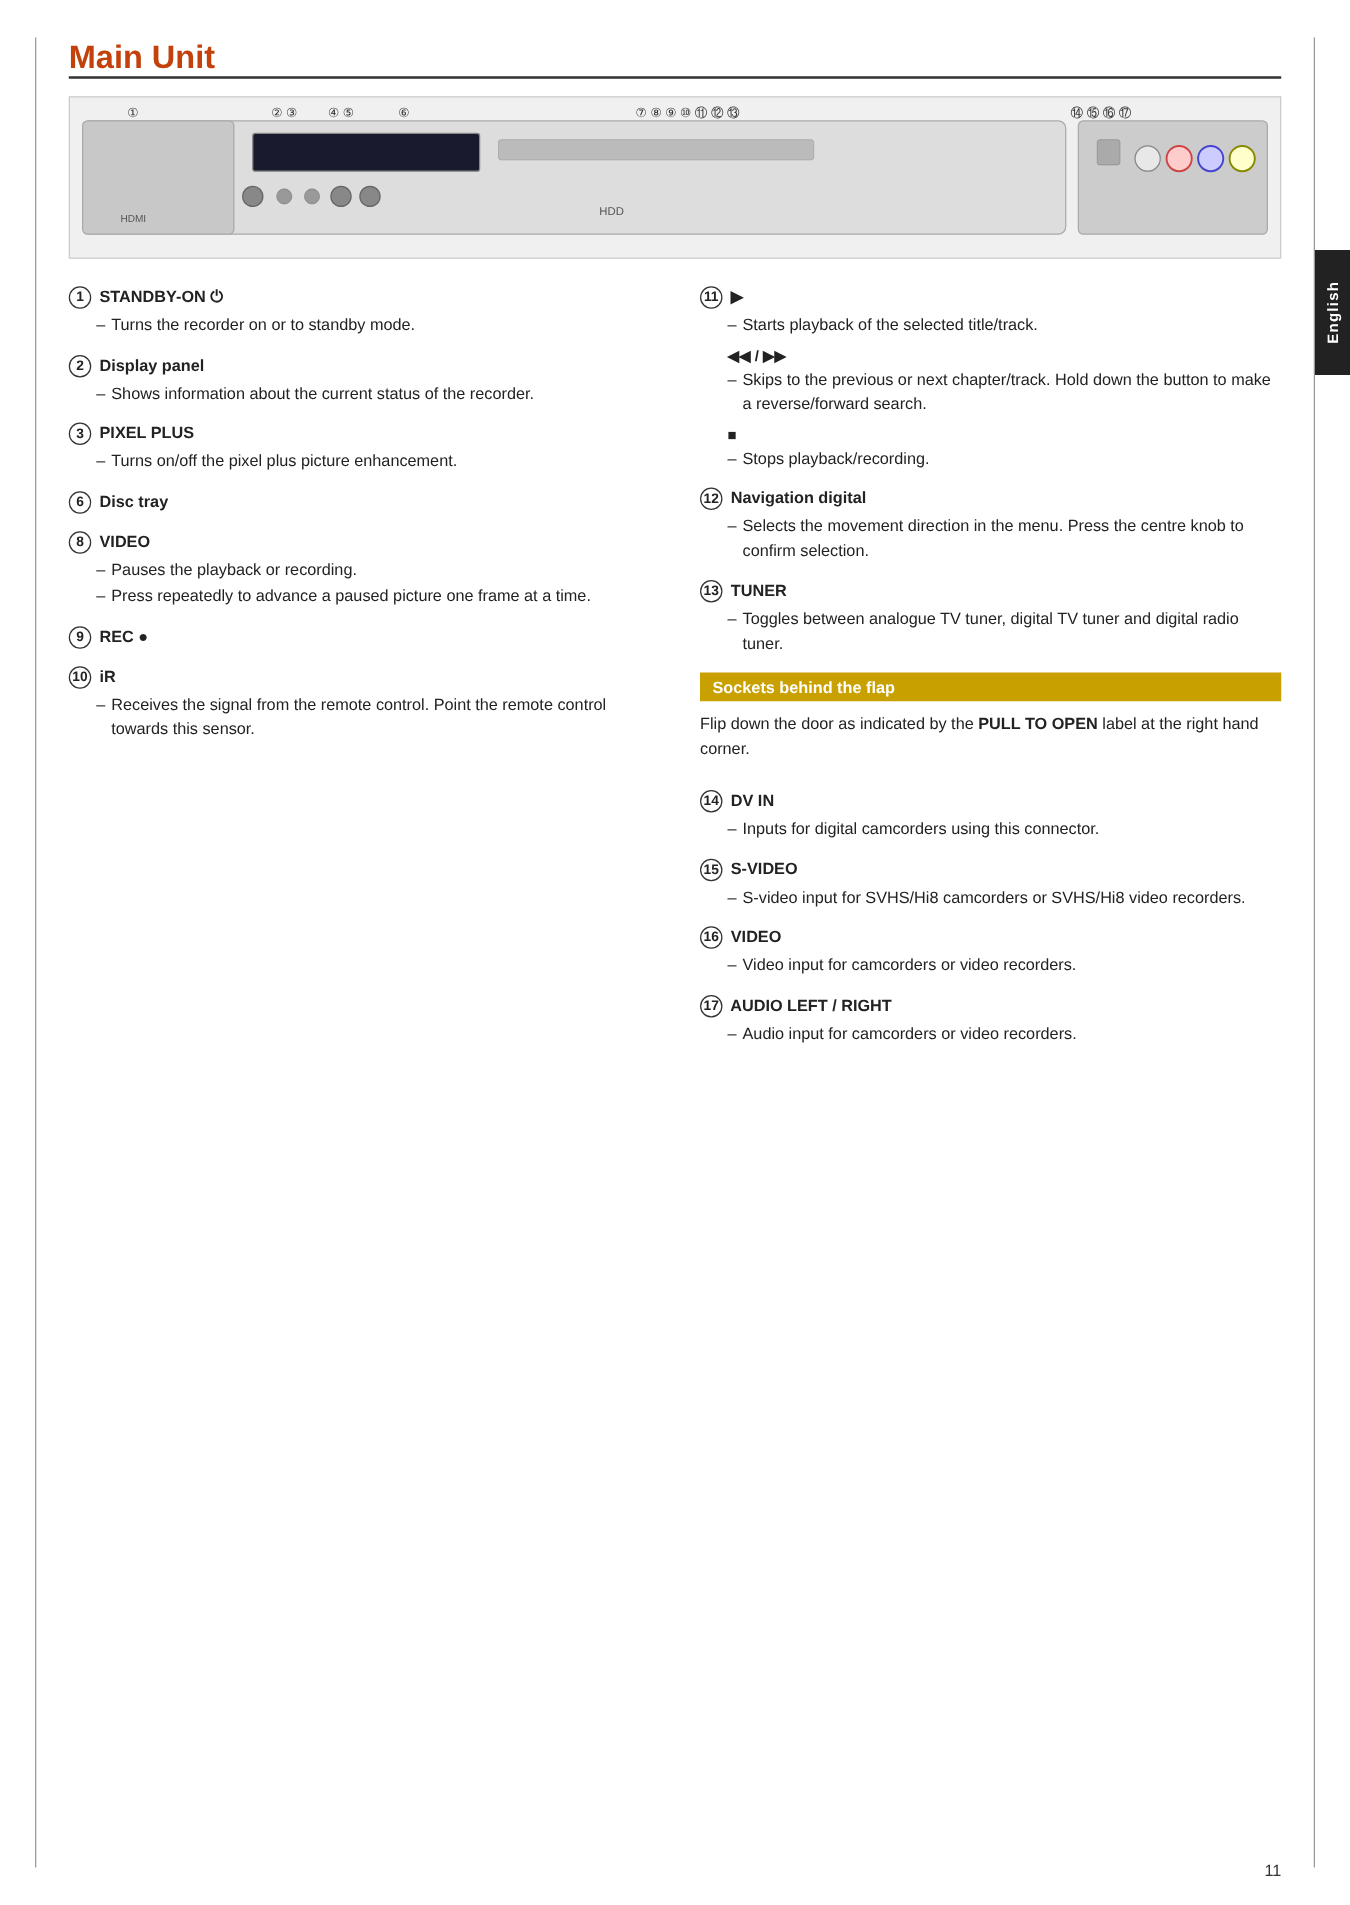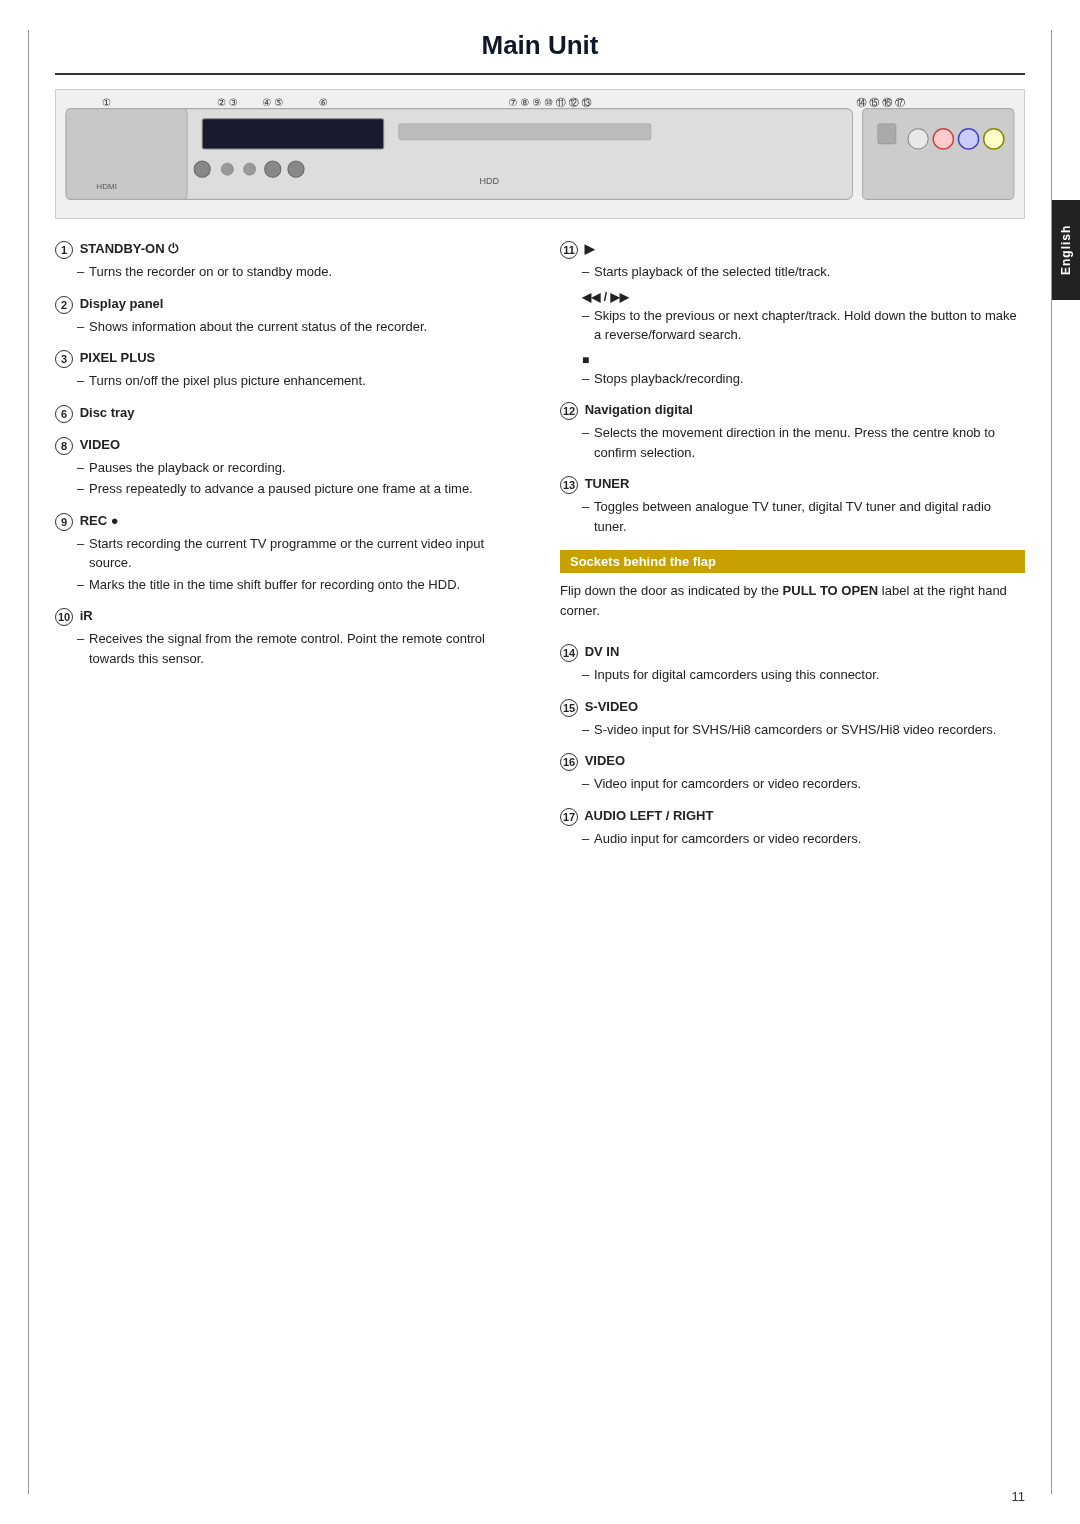--- a/index.html
+++ b/index.html
@@ -48,25 +48,23 @@
     }
 
     
     .content {
       margin: 0 55px;
       padding-top: 30px;
     }
 
     
     .page-title {
-      text-align: center;
       font-size: 26px;
       font-weight: bold;
-      margin-bottom: 12px;
-      color: #0f172a;
+      color: #c2410c;
     }
 
     
     .title-rule {
       border: none;
       border-top: 2px solid #333;
       margin-bottom: 14px;
     }
 
     
@@ -298,26 +296,20 @@
             <li>Press repeatedly to advance a paused picture one frame at a time.</li>
           </ul>
         </div>
       </div>
 
       <div class="section">
         <div class="section-title">
           <span class="num">9</span>
           <span>REC ●</span>
         </div>
-        <div class="section-body">
-          <ul>
-            <li>Starts recording the current TV programme or the current video input source.</li>
-            <li>Marks the title in the time shift buffer for recording onto the HDD.</li>
-          </ul>
-        </div>
       </div>
 
       <div class="section">
         <div class="section-title">
           <span class="num">10</span>
           <span>iR</span>
         </div>
         <div class="section-body">
           <ul>
             <li>Receives the signal from the remote control.  Point the remote control towards this sensor.</li>

